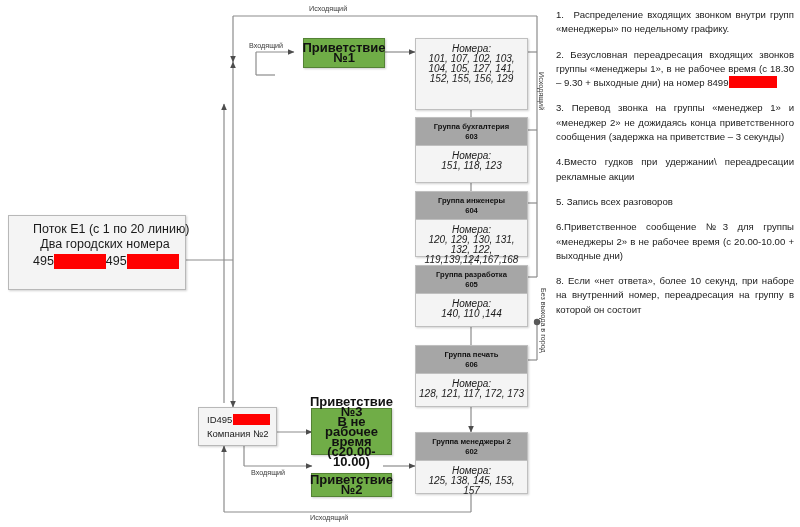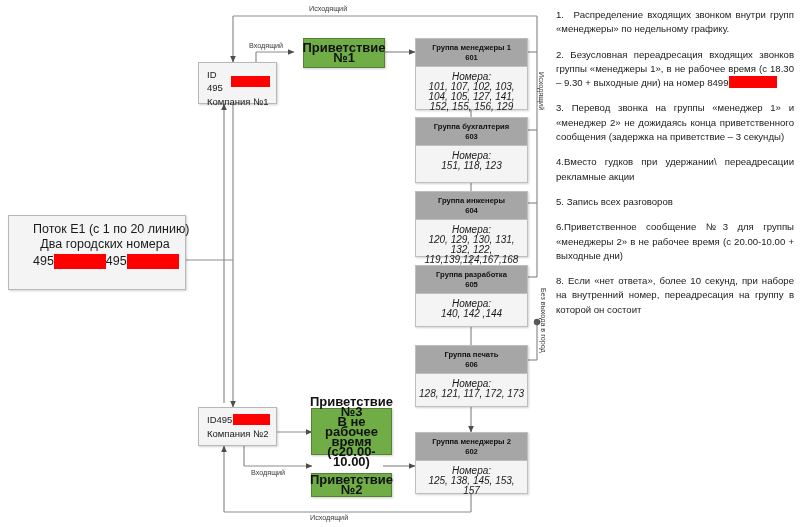--- a/index.html
+++ b/index.html
@@ -255,27 +255,20 @@
         <span class="pfx">495</span>
         <span class="redact"></span>
       </div>
       <div class="e1-num-row">
         <span class="pfx">495</span>
         <span class="redact"></span>
       </div>
     </div>
   </div>
 
-  <div class="node company" style="left:198px; top:62px; width:79px; height:42px;">
-    <div class="row1">
-      <span>ID 495</span>
-      <span class="redact"></span>
-    </div>
-    <div class="row2">Компания №1</div>
-  </div>
 
   <div class="node company" style="left:198px; top:407px; width:79px; height:39px;">
     <div class="row1">
       <span>ID495</span>
       <span class="redact"></span>
     </div>
     <div class="row2">Компания №2</div>
   </div>
 
   <div class="greet" style="position:absolute; left:303px; top:38px; width:80px; height:28px;">
@@ -287,24 +280,20 @@
     <span>В не рабочее</span>
     <span>время</span>
     <span>(с20.00-10.00)</span>
   </div>
 
   <div class="greet" style="position:absolute; left:311px; top:455px; width:79px; height:22px;margin-top:18px;">
     <span>Приветствие №2</span>
   </div>
 
   <div class="group" style="left:415px; top:38px; width:113px; height:72px;">
-    <div class="head">
-      <span>Группа менеджеры 1</span>
-      <span class="code">601</span>
-    </div>
     <div class="body">
       <span class="lbl">Номера:</span>
       <span class="vals">101, 107, 102, 103, 104, 105, 127, 141, 152, 155, 156, 129</span>
     </div>
   </div>
 
   <div class="group" style="left:415px; top:117px; width:113px; height:66px;">
     <div class="head">
       <span>Группа бухгалтерия</span>
       <span class="code">603</span>
@@ -326,21 +315,21 @@
     </div>
   </div>
 
   <div class="group" style="left:415px; top:265px; width:113px; height:62px;">
     <div class="head">
       <span>Группа разработка</span>
       <span class="code">605</span>
     </div>
     <div class="body">
       <span class="lbl">Номера:</span>
-      <span class="vals">140, 142 ,144</span>
+      <span class="vals">140, 110 ,144</span>
     </div>
   </div>
 
   <div class="group" style="left:415px; top:345px; width:113px; height:62px;">
     <div class="head">
       <span>Группа печать</span>
       <span class="code">606</span>
     </div>
     <div class="body">
       <span class="lbl">Номера:</span>

